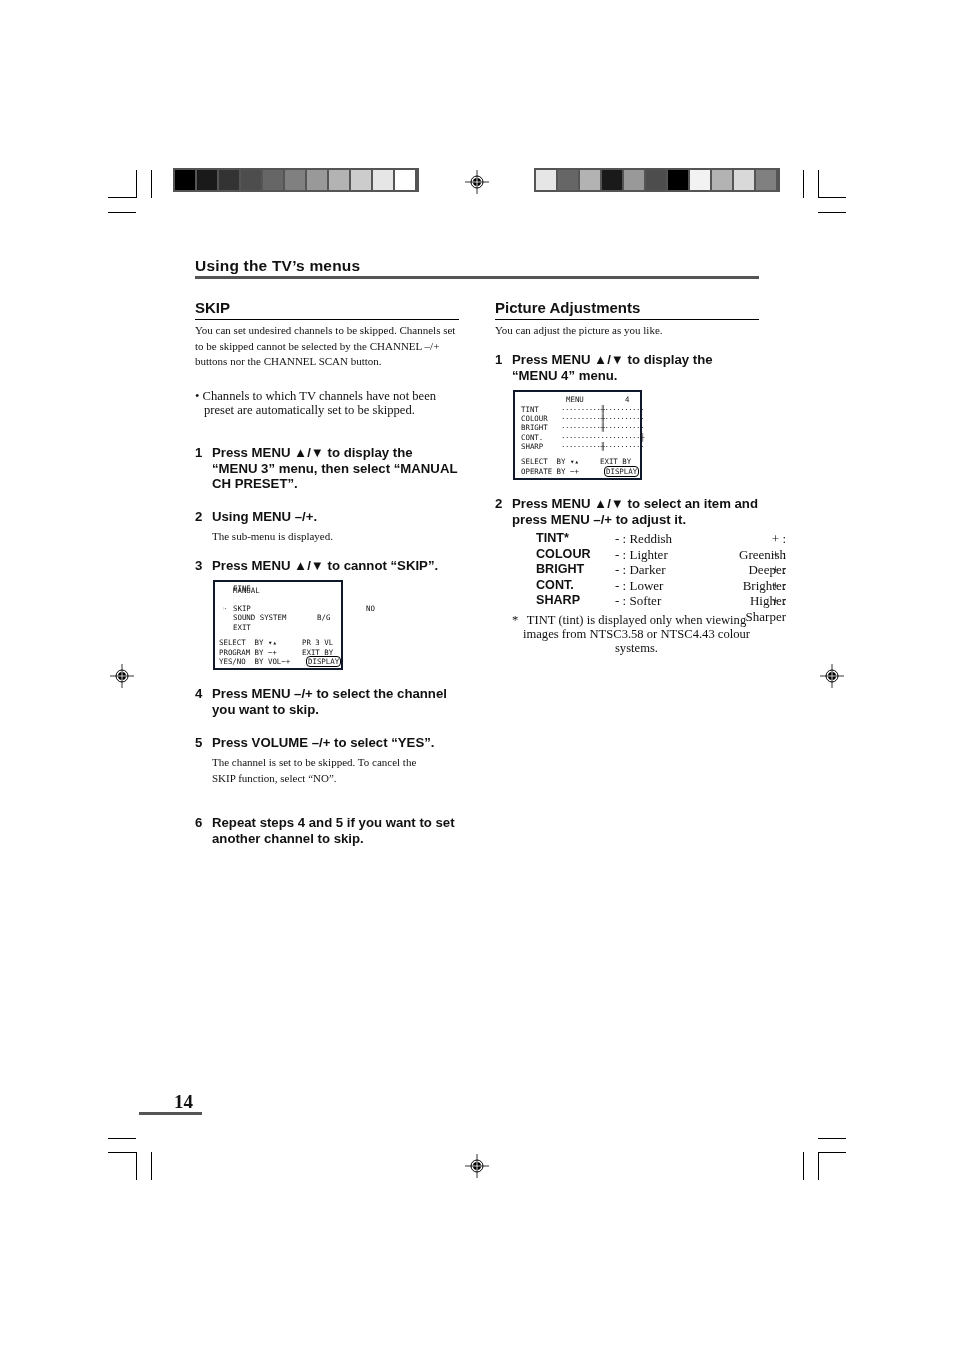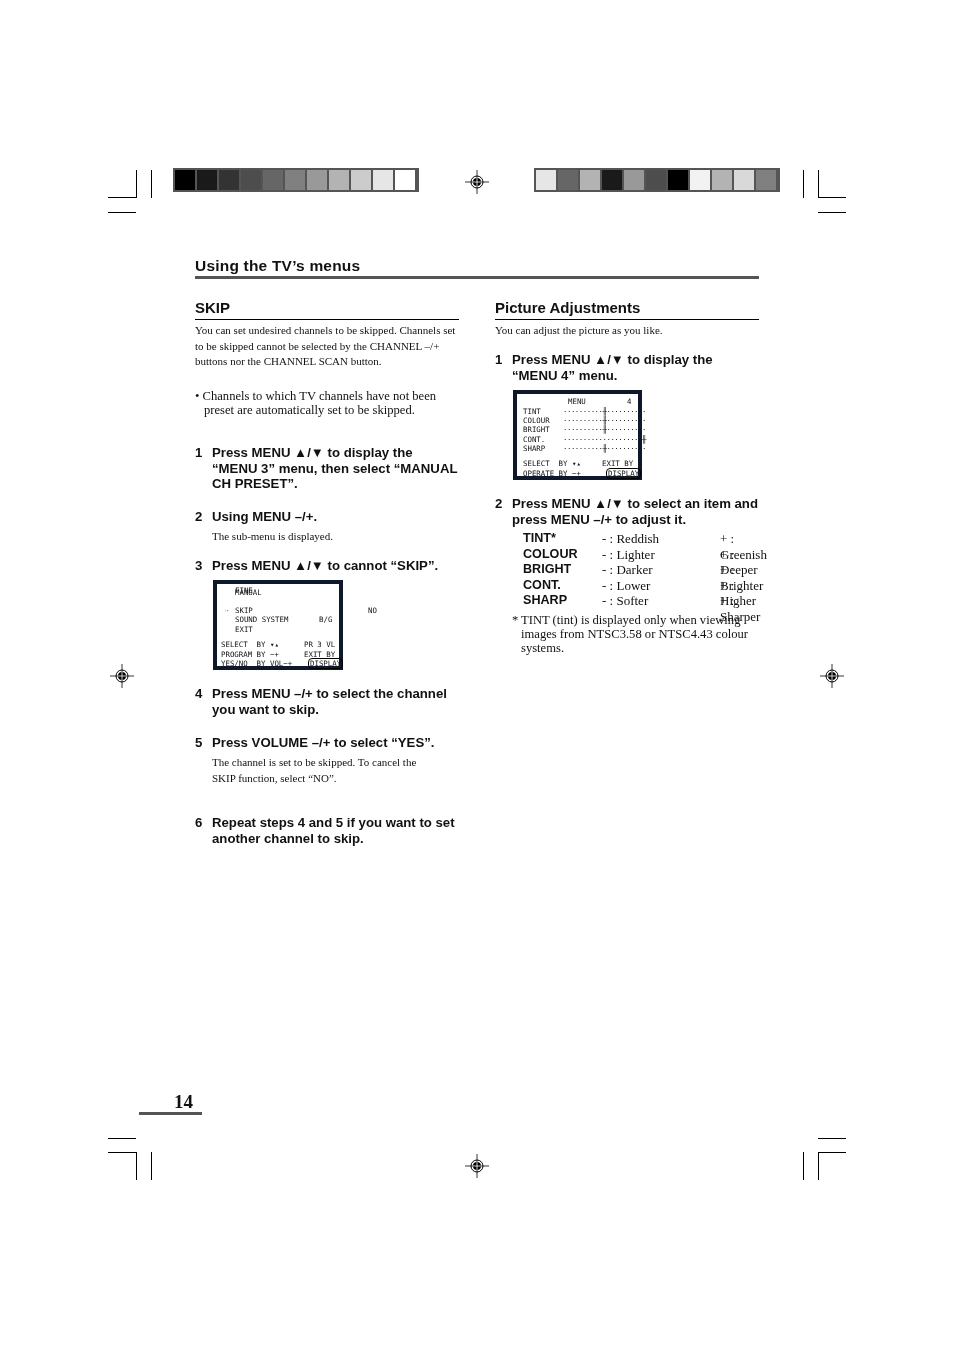--- a/index.html
+++ b/index.html
@@ -24,21 +24,21 @@
   .main-rule { position: absolute; height: 3px; background: #555; }
   .sub-title { font-weight: bold; font-size: 15px; }
   .sub-rule { position: absolute; height: 1px; background: #000; }
 
   .body-text { font-size: 11px; line-height: 15.5px; }
   .note { font-size: 12.6px; line-height: 14px; }
   .step { font-weight: bold; font-size: 13.2px; line-height: 15.5px; }
   .step .num { position: absolute; left: 0; top: 0; }
   .step .txt { margin-left: 17px; display: block; }
 
-  .osd { position: absolute; border: 4px solid #0f172a; background: #fff; font-size: 7.4px; line-height: 9.5px; box-sizing: border-box; }
+  .osd { position: absolute; border: 2px solid #0f172a; background: #fff; font-size: 7.4px; line-height: 9.5px; box-sizing: border-box; }
   .osd .row { position: absolute; white-space: pre; }
   .display-btn { border: 1px solid #000; border-radius: 4px; padding: 0 1px; }
   .dots { letter-spacing: -0.5px; }
 
   .adj-table { position: absolute; font-size: 13px; line-height: 15.5px; }
   .adj-row { position: relative; height: 15.5px; }
   .adj-row .k { position: absolute; left: 0; font-weight: bold; font-family: "Liberation Sans", sans-serif; font-size: 12.6px; }
   .adj-row .m { position: absolute; left: 79px; font-family: "Liberation Serif", serif; }
   .adj-row .p { position: absolute; left: 161px; font-family: "Liberation Serif", serif; margin-left: 36px; }
 
@@ -214,21 +214,21 @@
   <div class="row" style="left:85px; top:65px;">EXIT BY</div>
   <div class="row" style="left:6px; top:75px;">OPERATE BY −+</div>
   <div class="row" style="left:89px; top:75px;"><span class="display-btn">DISPLAY</span></div>
 </div>
 
 <div class="abs sans step" style="left:495px; top:496px; width:265px;">
   <span class="num">2</span>
   <span class="txt">Press MENU ▲/▼ to select an item and press MENU –/+ to adjust it.</span>
 </div>
 
-<div class="adj-table" style="left:523px; top:531px; width:250px;">
+<div class="adj-table" style="left:536px; top:531px; width:250px;text-align:right;">
   <div class="adj-row">
     <span class="k">TINT*</span>
     <span class="m">- : Reddish</span>
     <span class="p">+ : Greenish</span>
   </div>
   <div class="adj-row">
     <span class="k">COLOUR</span>
     <span class="m">- : Lighter</span>
     <span class="p">+ : Deeper</span>
   </div>
@@ -244,17 +244,17 @@
   </div>
   <div class="adj-row">
     <span class="k">SHARP</span>
     <span class="m">- : Softer</span>
     <span class="p">+ : Sharper</span>
   </div>
 </div>
 
 <div class="abs serif note" style="left:512px; top:613px; width:240px;">
   <span style="position:absolute; left:0; top:0;">*</span>
-  <span style="display:block; margin-left:9px;">TINT (tint) is displayed only when viewing images from NTSC3.58 or NTSC4.43 colour systems.</span>
+  <span style="display:block; margin-left:9px;text-align:center;">TINT (tint) is displayed only when viewing images from NTSC3.58 or NTSC4.43 colour systems.</span>
 </div>
 
 <div class="abs serif page-num" style="left:174px; top:1091px;">14</div>
 <div class="abs" style="left:139px; top:1112px; width:63px; height:3px; background:#555;"></div>
 
 </body></html>

